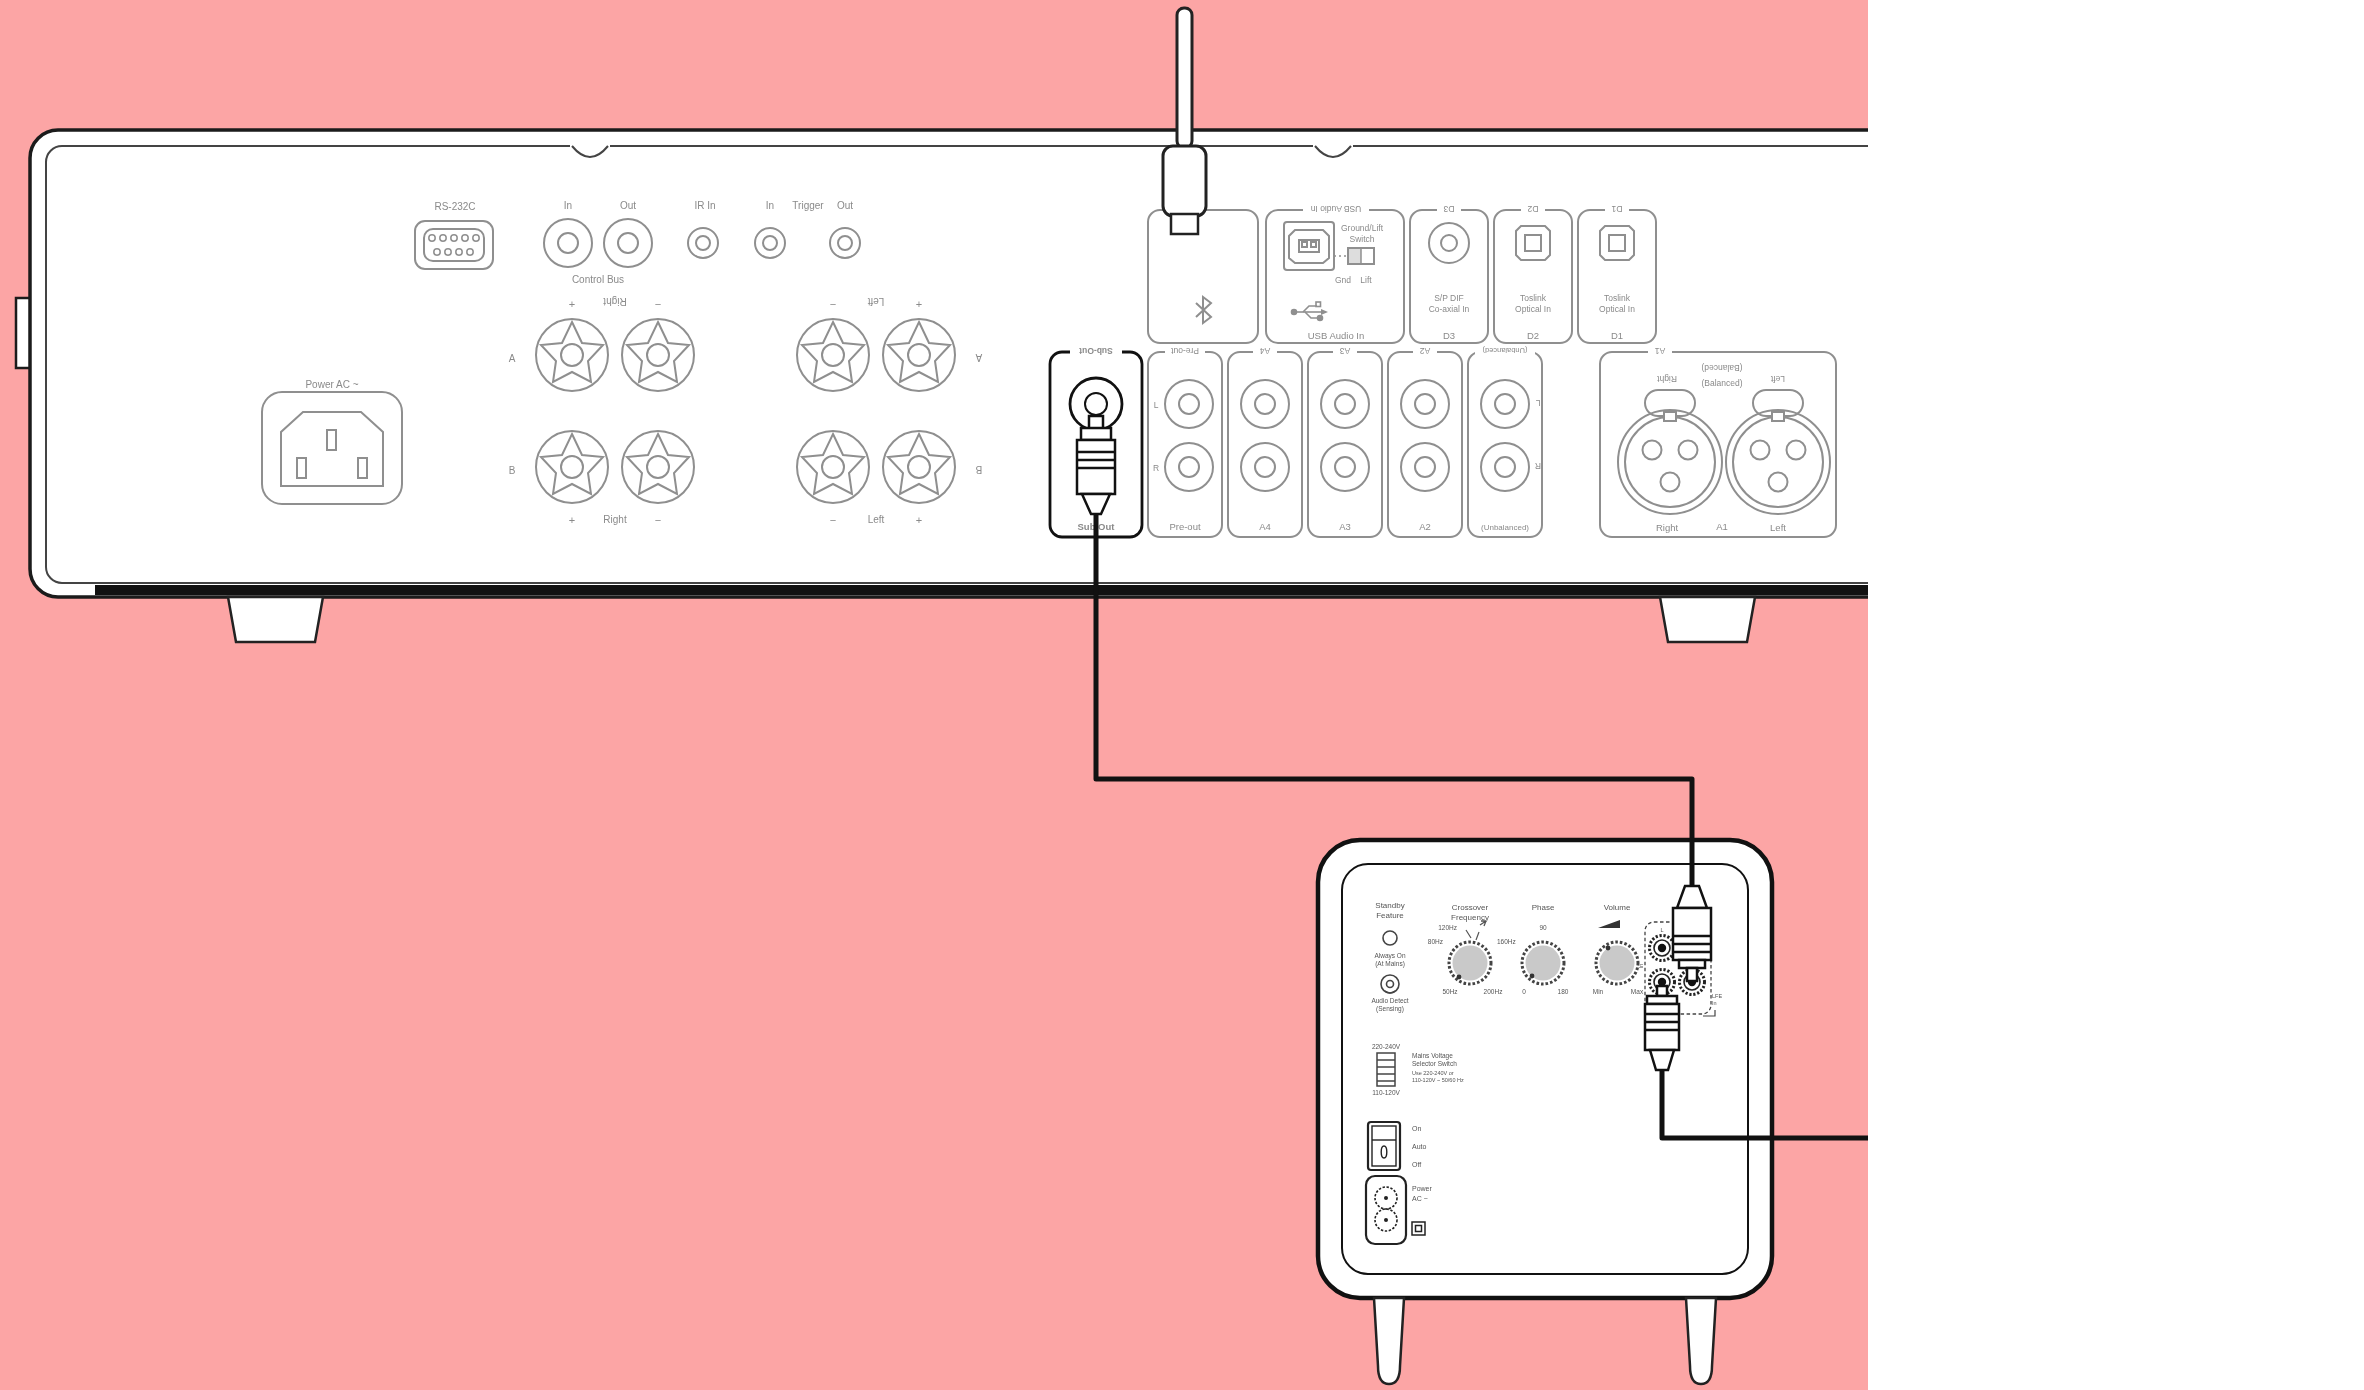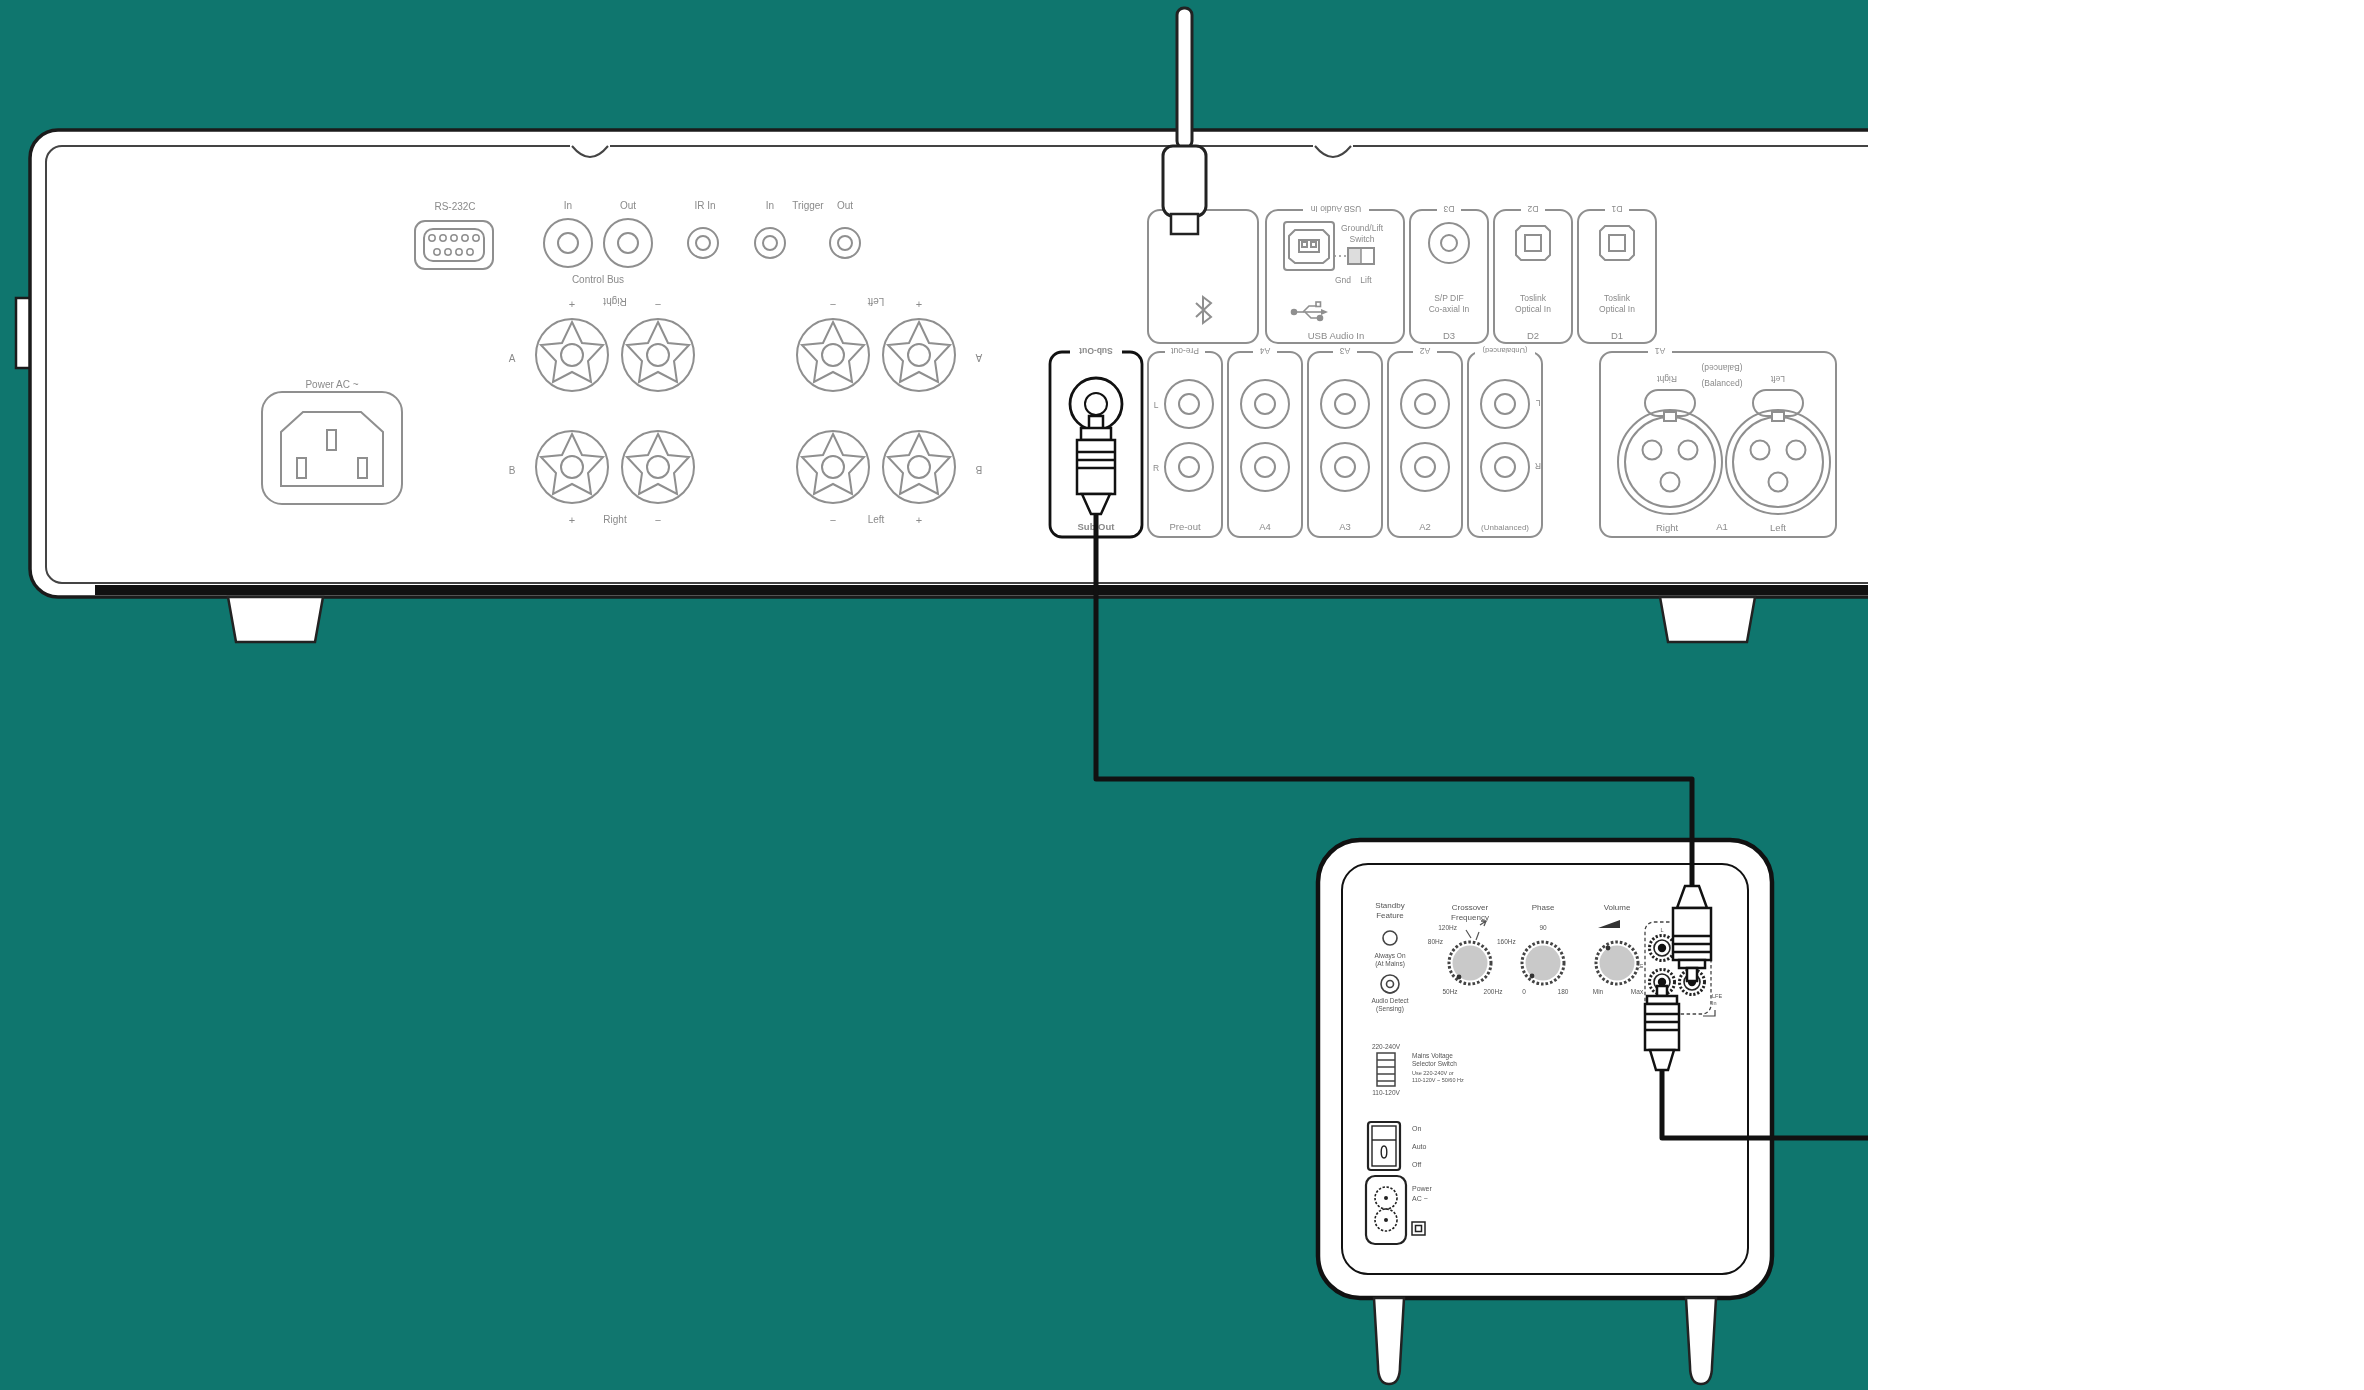--- a/index.html
+++ b/index.html
@@ -1,16 +1,16 @@
 <!DOCTYPE html>
 <html><head>
 <meta charset="utf-8">
 <style>
   html,body{margin:0;padding:0;background:#fff;}
-  .stage{width:1868px;height:1390px;background:#0f766e;position:relative;overflow:hidden;}
+  .stage{width:1868px;height:1390px;background:#fca5a5;position:relative;overflow:hidden;}
   svg{display:block;}
   text{font-family:"Liberation Sans","DejaVu Sans",sans-serif;fill:#8a8a8a;}
   .g-stroke{stroke:#8f8f8f;fill:none;stroke-width:2;}
   .sub-t{fill:#555;}
   .tt{text-anchor:middle;}
 </style>
 </head>
 <body>
 
 <div class="stage">

